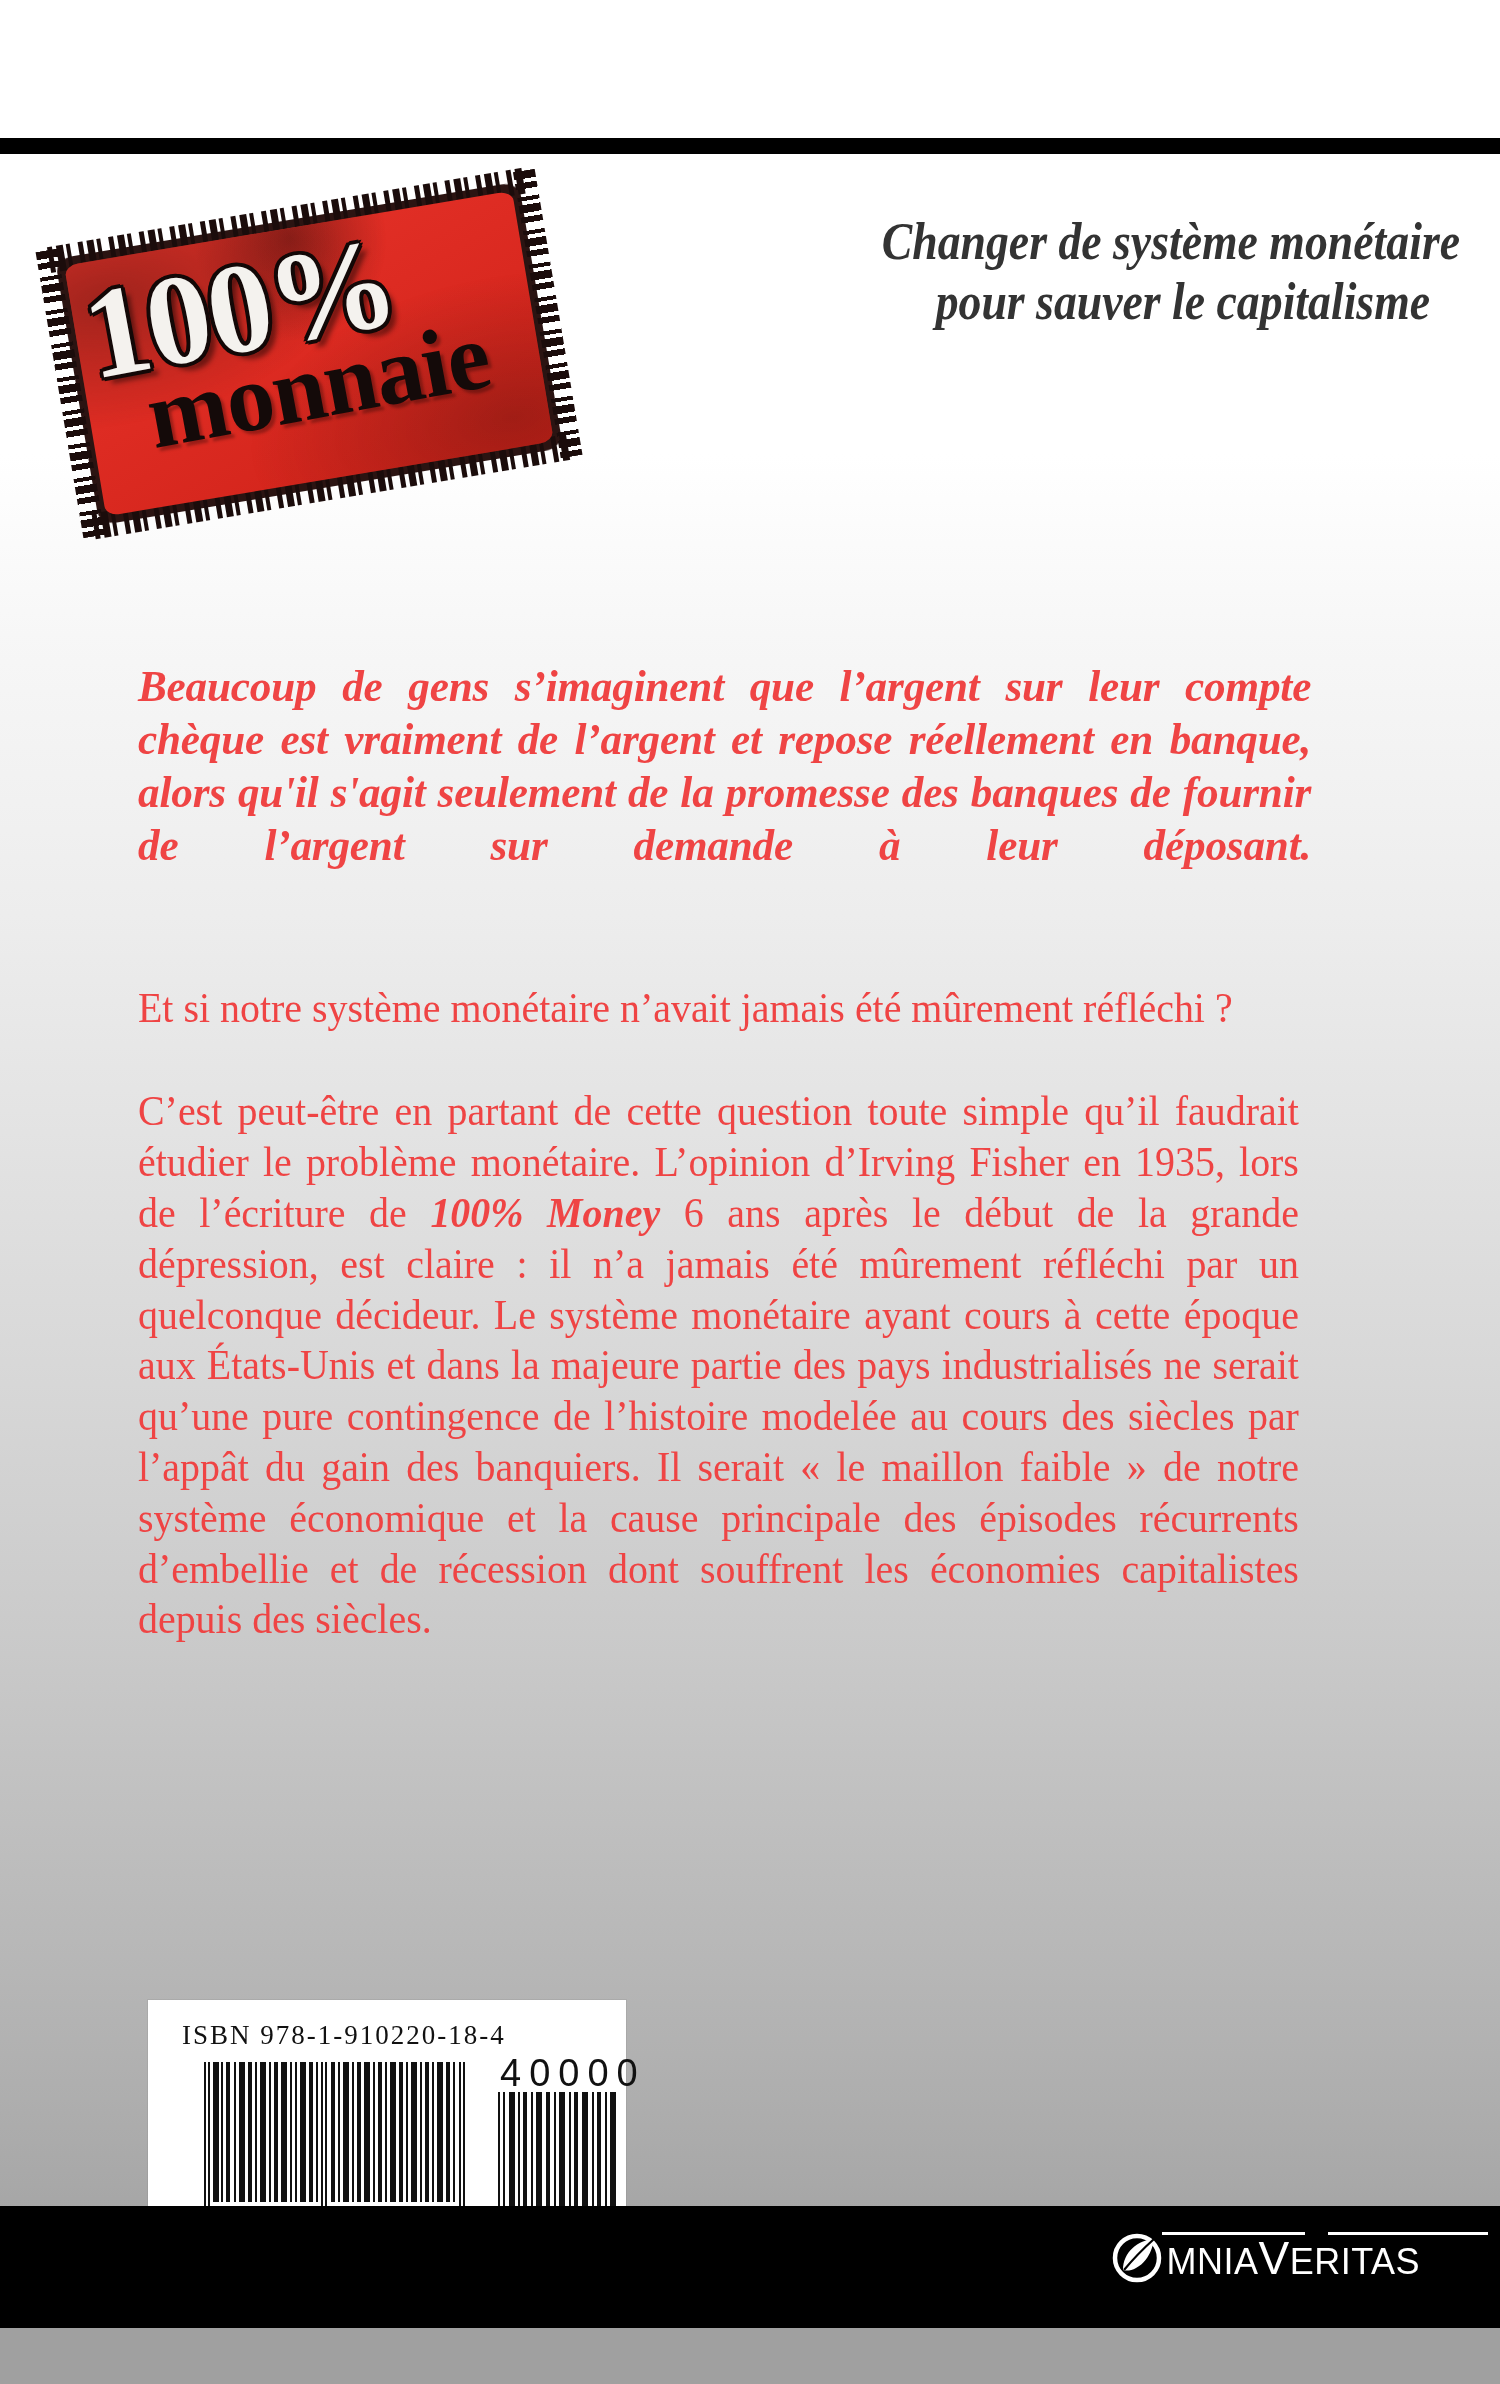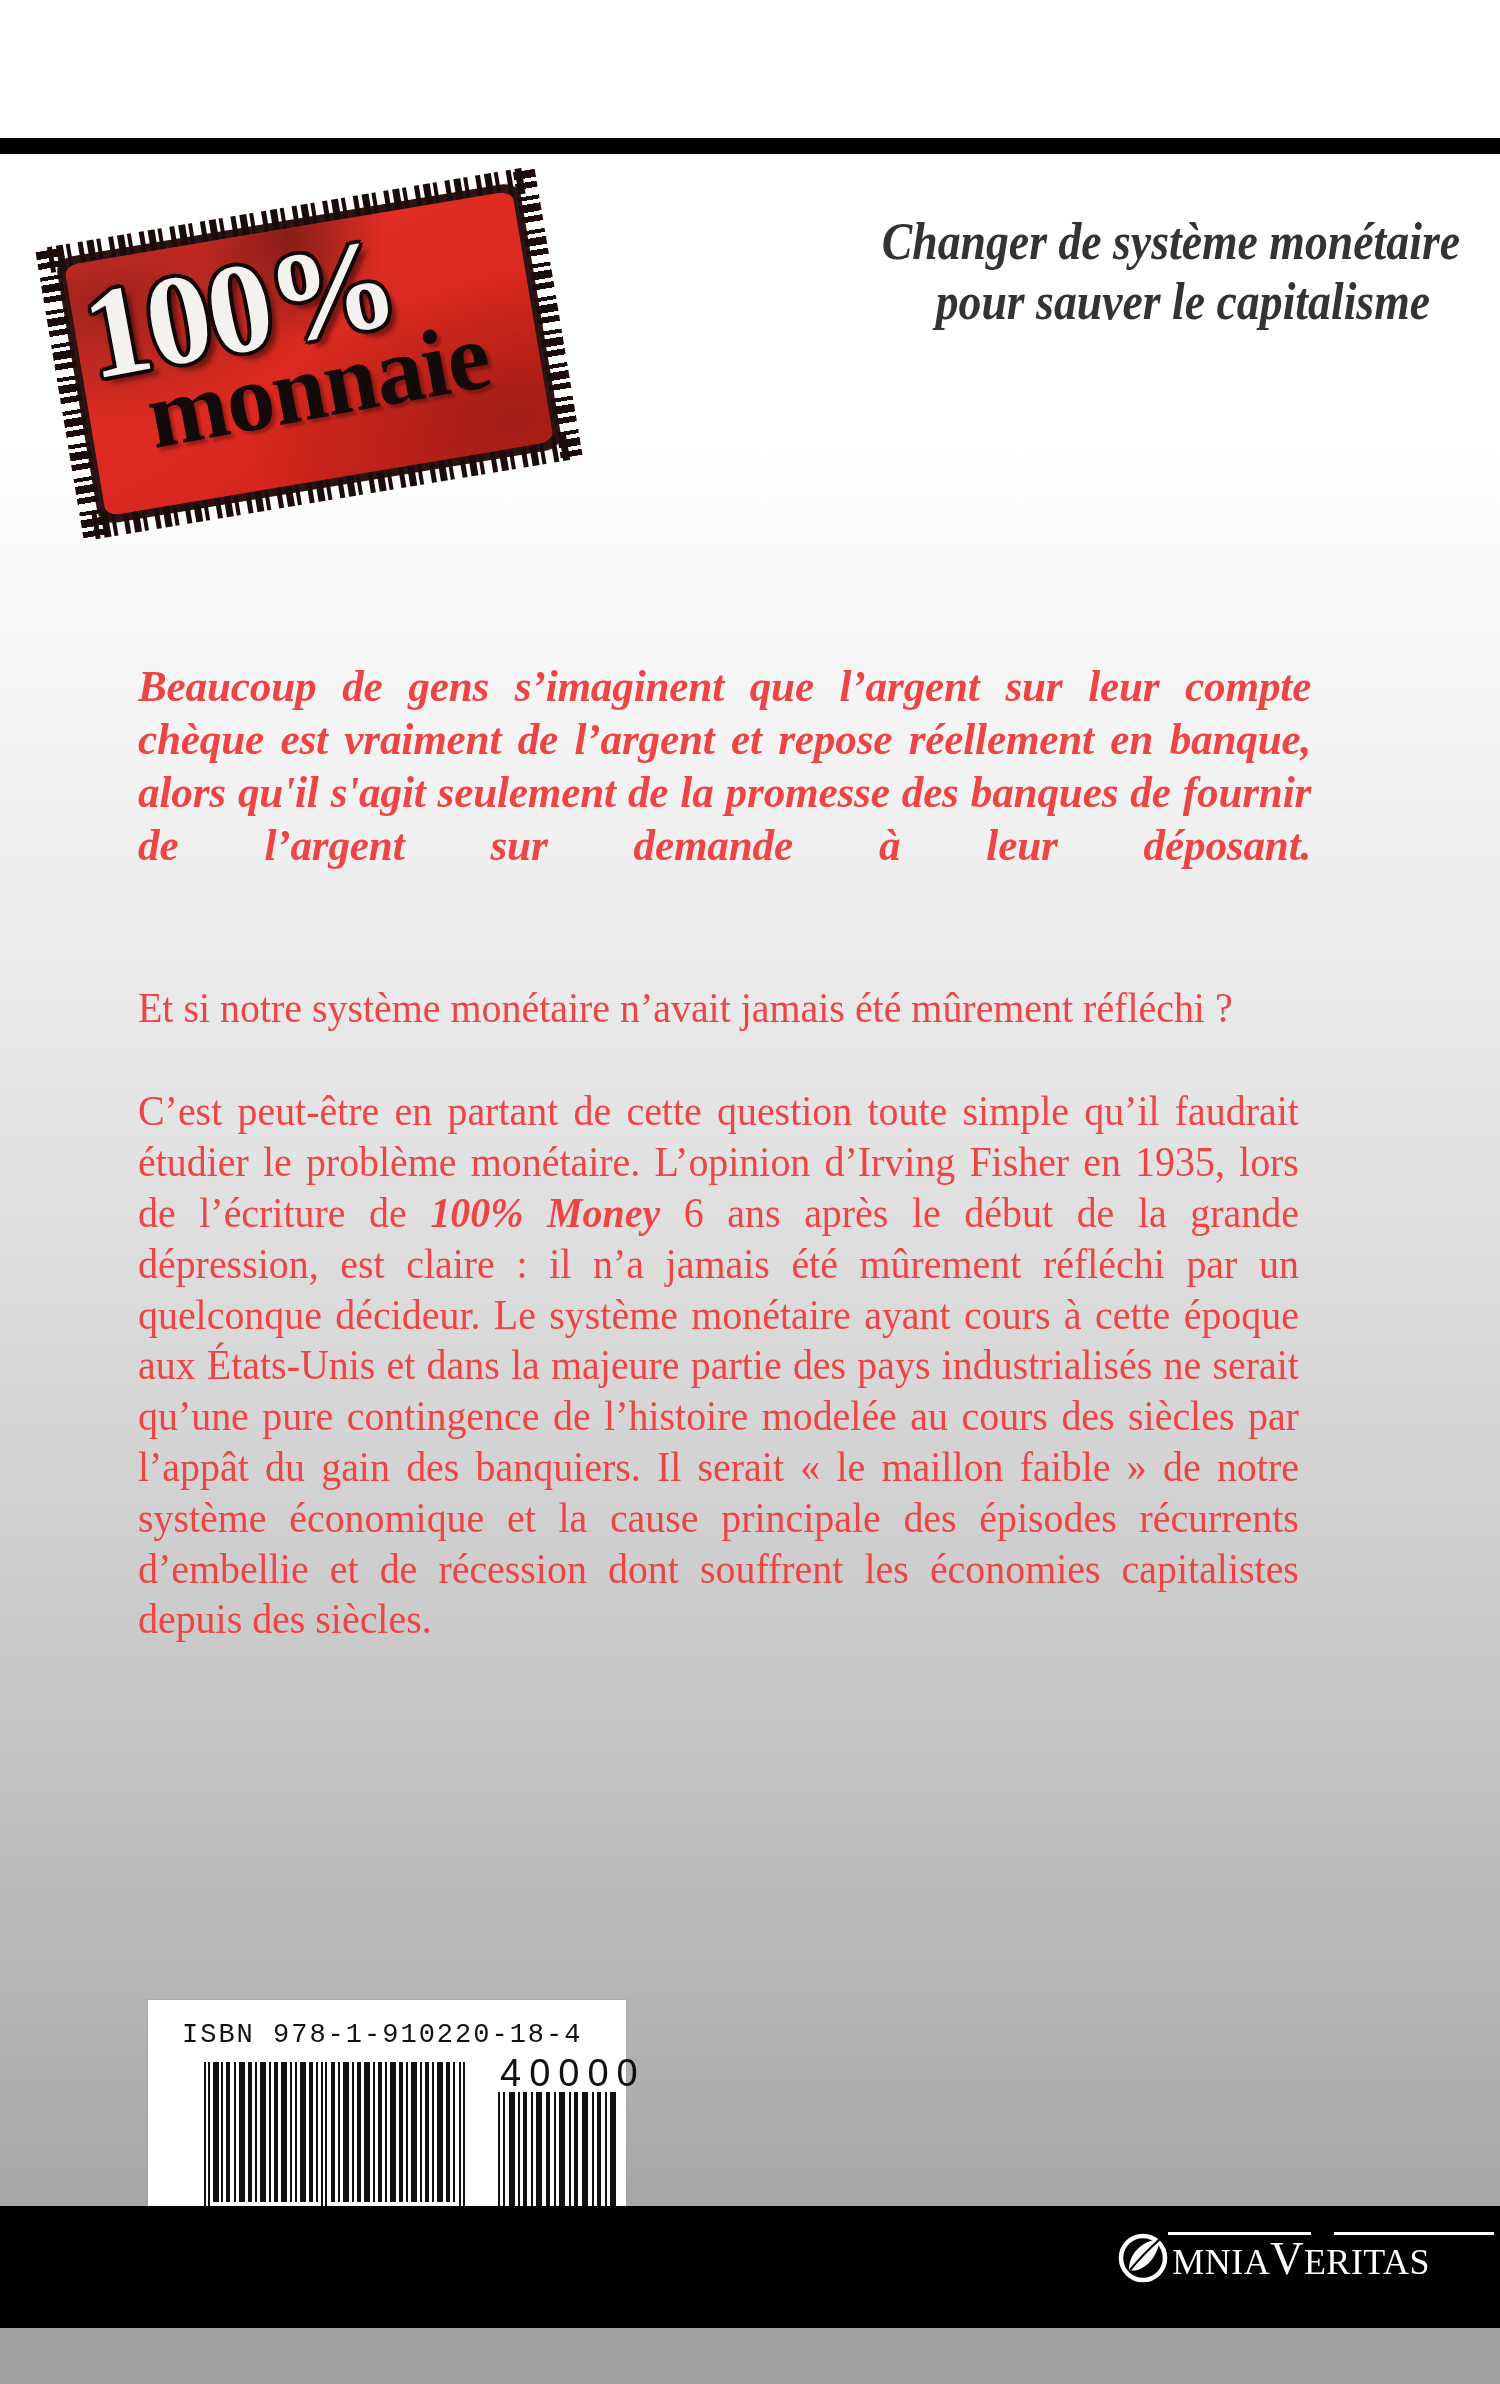--- a/index.html
+++ b/index.html
@@ -259,21 +259,21 @@
     top: 2000px;
     width: 478px;
     height: 272px;
     background: #ffffff;
     box-shadow: 0 0 0 1px rgba(0,0,0,0.05);
   }
   .isbn-text {
     position: absolute;
     left: 34px;
     top: 20px;
-    font-family: Liberation Mono, monospace;
+    font-family: Liberation Serif, serif;
     font-size: 27px;
     letter-spacing: 2.0px;
     color: #111111;
     white-space: nowrap;
   }
   .bars-main {
     position: absolute;
     left: 56px;
     top: 62px;
     width: 272px;
@@ -325,25 +325,24 @@
     height: 56px;
     background: #a0a0a0;
   }
   .publisher {
     position: absolute;
     left: 0;
     top: 2230px;
     width: 1420px;
     text-align: right;
     color: #ffffff;
-    font-family: Liberation Serif, serif;
+    font-family: Liberation Sans, sans-serif;
     font-size: 46px;
     letter-spacing: 0.5px;
     white-space: nowrap;
-    padding-left: 10px;
   }
   .publisher .leaf-o {
     display: inline-block;
     position: relative;
     width: 54px;
     height: 54px;
     vertical-align: -10px;
     margin-right: 2px;
   }
   .publisher .sm { font-size: 36px; letter-spacing: 0.5px; }

